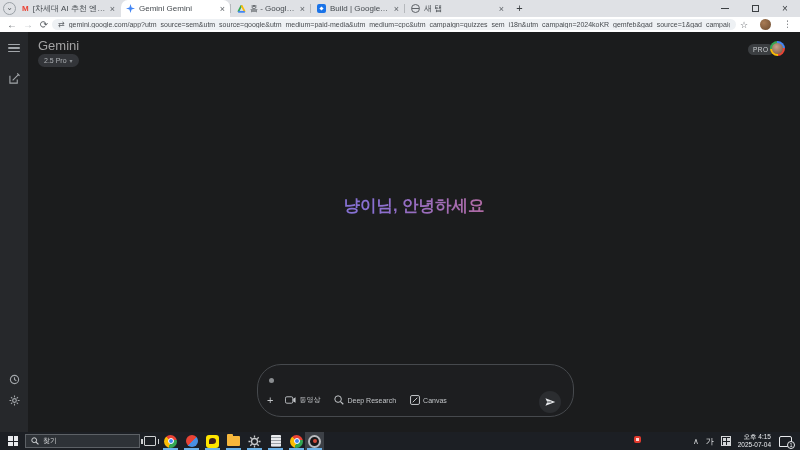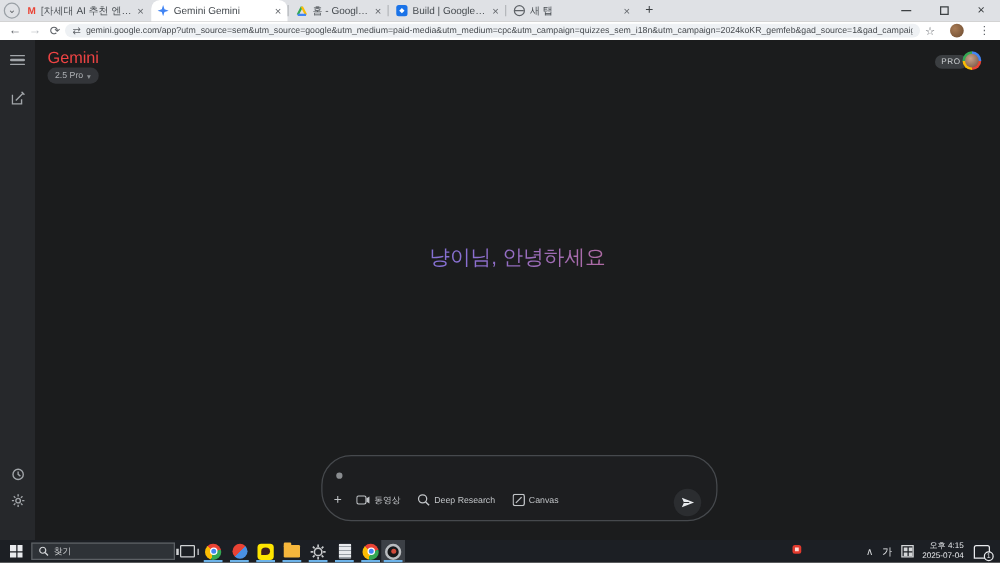--- a/index.html
+++ b/index.html
@@ -48,33 +48,33 @@
   .tb-menu { position:absolute; left:783px; top:2px; color:#5f6368; font-size:9px; }
 
   
   .page { position:absolute; left:0; top:32px; width:800px; height:400px; background:#1b1c1d; }
   .sidebar { position:absolute; left:0; top:0; width:28px; height:400px; background:#26282b; }
   .sb-ico { position:absolute; left:7px; width:14px; height:14px; color:#a2a6aa; display:flex;
     align-items:center; justify-content:center; }
   .hamburger { display:flex; flex-direction:column; gap:2px; width:12px; }
   .hamburger i { height:1.5px; background:#a2a6aa; border-radius:1px; }
 
-  .app-title { position:absolute; left:38px; top:6px; color:#ef4444; font-size:13px; }
+  .app-title { position:absolute; left:38px; top:6px; color:#a3a3a3; font-size:13px; }
   .model-pill { position:absolute; left:38px; top:22px; height:13px; background:#333539; border-radius:7px;
     display:flex; align-items:center; gap:3px; padding:0 6px; color:#aeb1b5; font-size:7px; }
   .model-pill .caret { font-size:6px; color:#8d9195; }
   .pro-badge { position:absolute; left:748px; top:12px; height:11px; background:#3b3e41; border-radius:6px;
     padding:0 5px; color:#cfd2d5; font-size:6.5px; display:flex; align-items:center; letter-spacing:.5px; }
   .user-avatar { position:absolute; left:770px; top:9px; width:15px; height:15px; border-radius:50%;
     background:conic-gradient(#4285f4 0 90deg,#ea4335 90deg 180deg,#fbbc04 180deg 270deg,#34a853 270deg 360deg); 
     display:flex; align-items:center; justify-content:center; }
   .user-avatar i { width:11px; height:11px; border-radius:50%; background:radial-gradient(circle at 40% 35%, #caa28a, #6e4f3d); }
 
   .greeting { position:absolute; left:28px; top:163px; width:772px; text-align:center;
-    font-size:16.5px; font-weight:normal;
+    font-size:16.5px; font-weight:bold;
     background:linear-gradient(90deg,#4e83ee 0%,#8a6fd1 45%,#d96570 75%,#d9656d 100%);
     -webkit-background-clip:text; background-clip:text; color:transparent; }
 
   .composer { position:absolute; left:257px; top:332px; width:317px; height:53px;
     border:1px solid #46494d; border-radius:24px; background:#1d1e20; }
   .cursor-dot { position:absolute; left:11px; top:13px; width:5px; height:5px; border-radius:50%; background:#8a8d90; }
   .composer-row { position:absolute; left:9px; right:9px; bottom:7px; height:18px; display:flex; align-items:center; }
   .c-plus { color:#c2c5c8; font-size:11px; margin-right:12px; }
   .chip { display:flex; align-items:center; gap:3px; color:#c2c5c8; font-size:7px; margin-right:14px; }
   .chip svg { display:block; }

